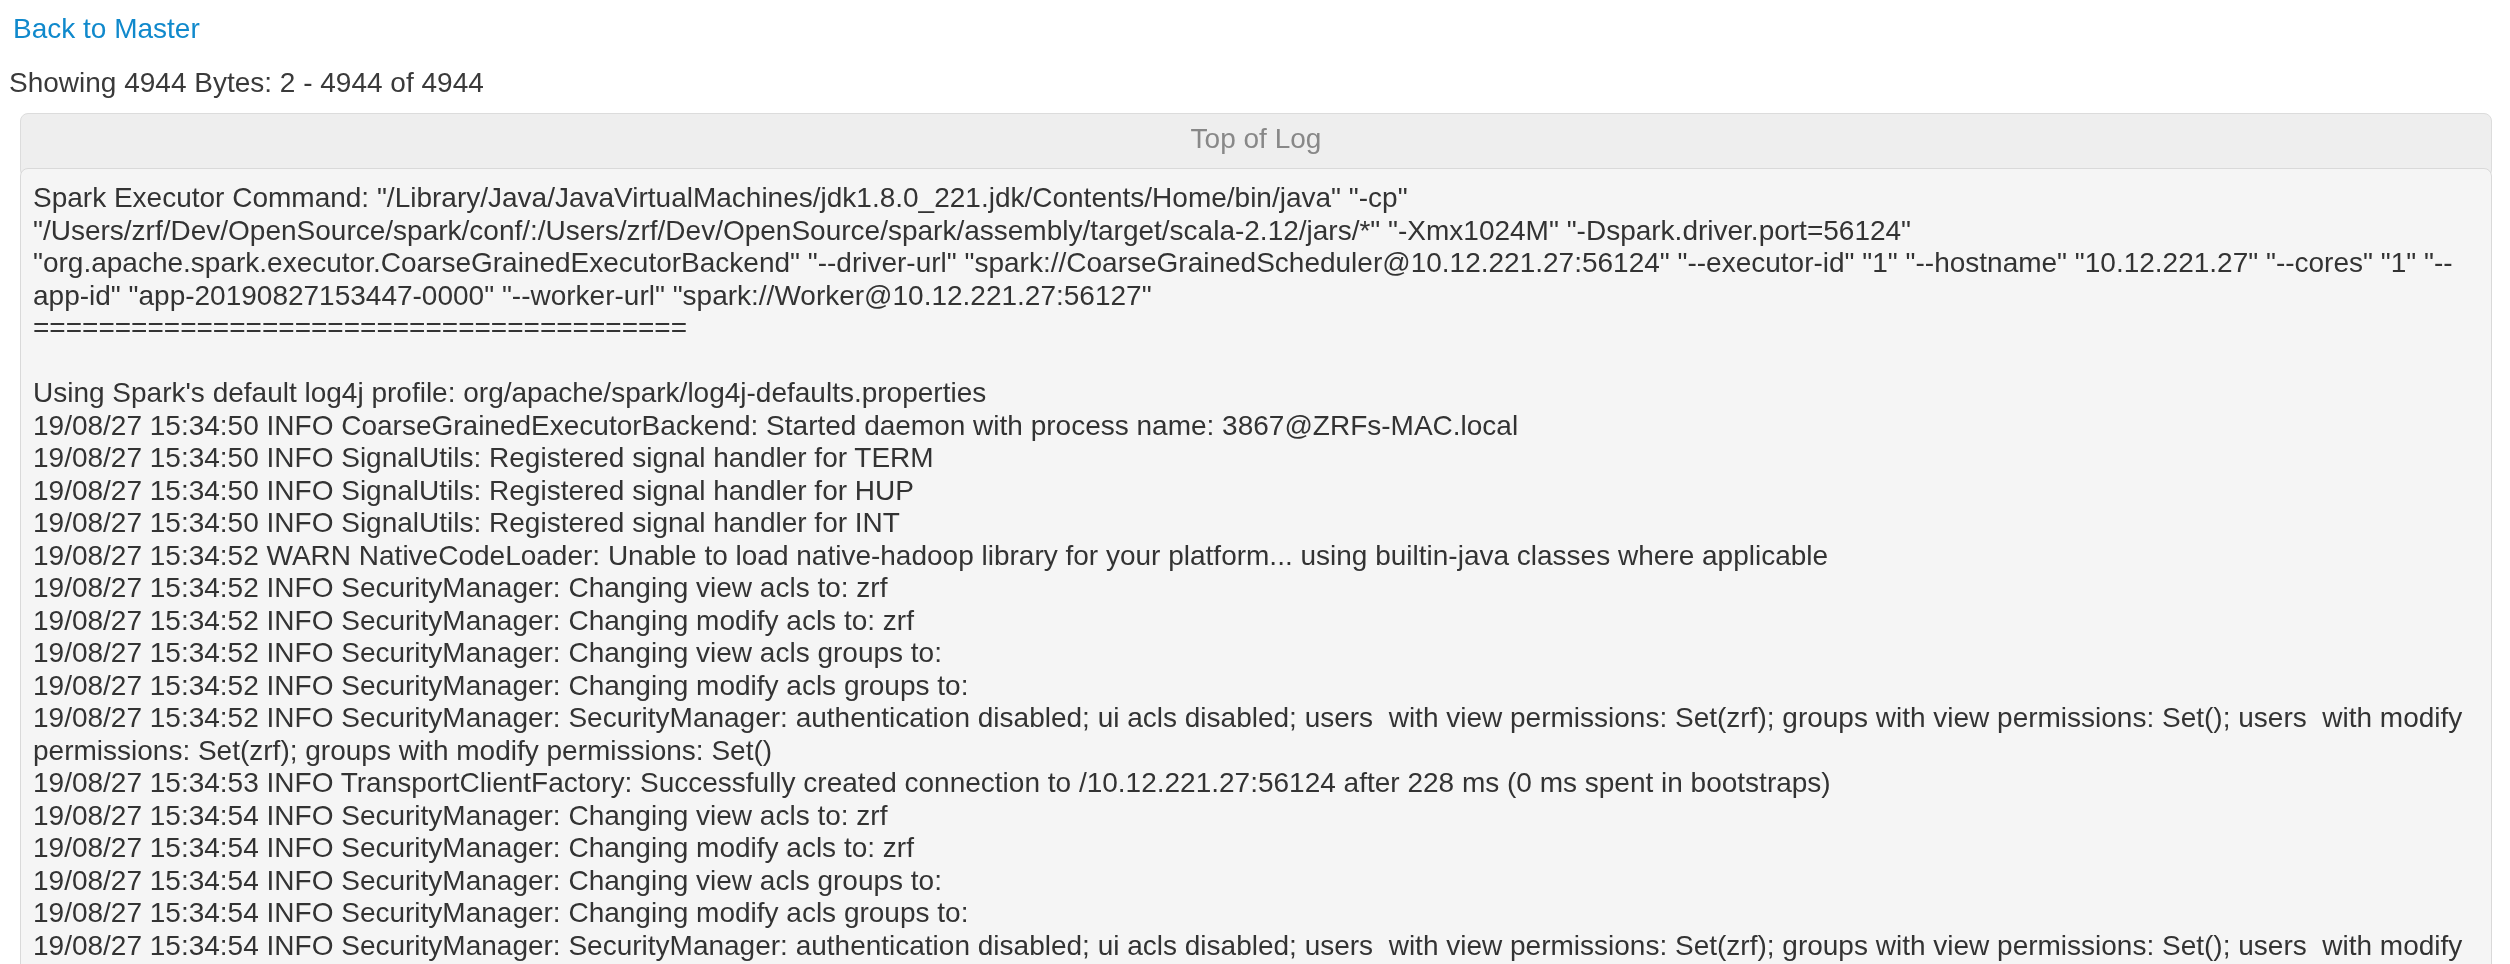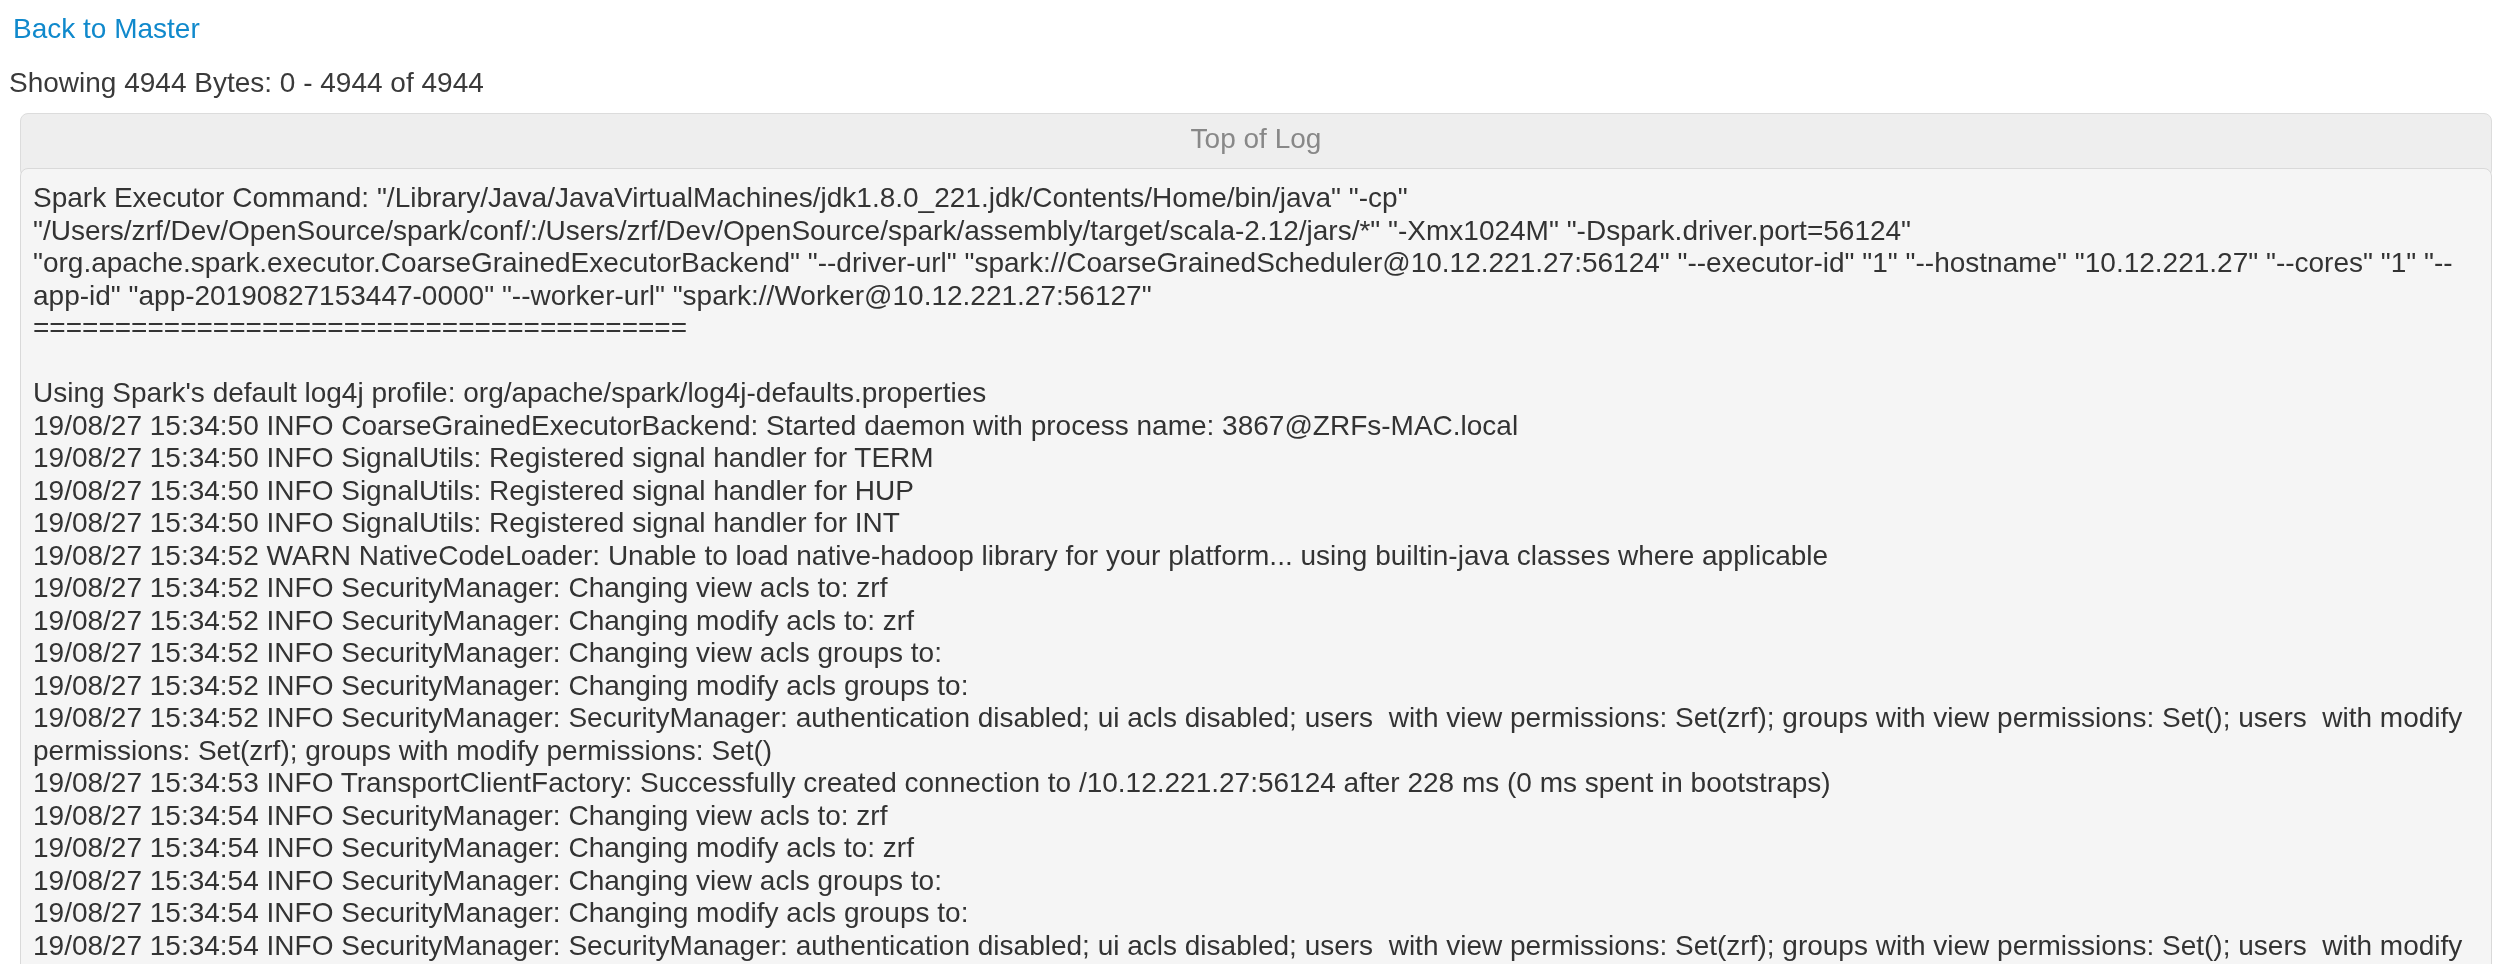--- a/index.html
+++ b/index.html
@@ -60,21 +60,21 @@
     overflow-wrap: break-word;
   }
 </style>
 </head>
 <body>
 
 <div class="page">
 
   <a class="back-link" href="#">Back to Master</a>
 
-  <div class="byte-info">Showing 4944 Bytes: 0 - 4944 of 4944</div>
+  <div class="byte-info">Showing 4944 Bytes: 2 - 4944 of 4944</div>
 
   <div class="log-header">
     <span>Top of Log</span>
   </div>
 
   <div class="log-box">
     <div class="log-pre">Spark Executor Command: "/Library/Java/JavaVirtualMachines/jdk1.8.0_221.jdk/Contents/Home/bin/java" "-cp" "/Users/zrf/Dev/OpenSource/spark/conf/:/Users/zrf/Dev/OpenSource/spark/assembly/target/scala-2.12/jars/*" "-Xmx1024M" "-Dspark.driver.port=56124" "org.apache.spark.executor.CoarseGrainedExecutorBackend" "--driver-url" "spark://CoarseGrainedScheduler@10.12.221.27:56124" "--executor-id" "1" "--hostname" "10.12.221.27" "--cores" "1" "--app-id" "app-20190827153447-0000" "--worker-url" "spark://Worker@10.12.221.27:56127"
 ========================================
 
 Using Spark's default log4j profile: org/apache/spark/log4j-defaults.properties

